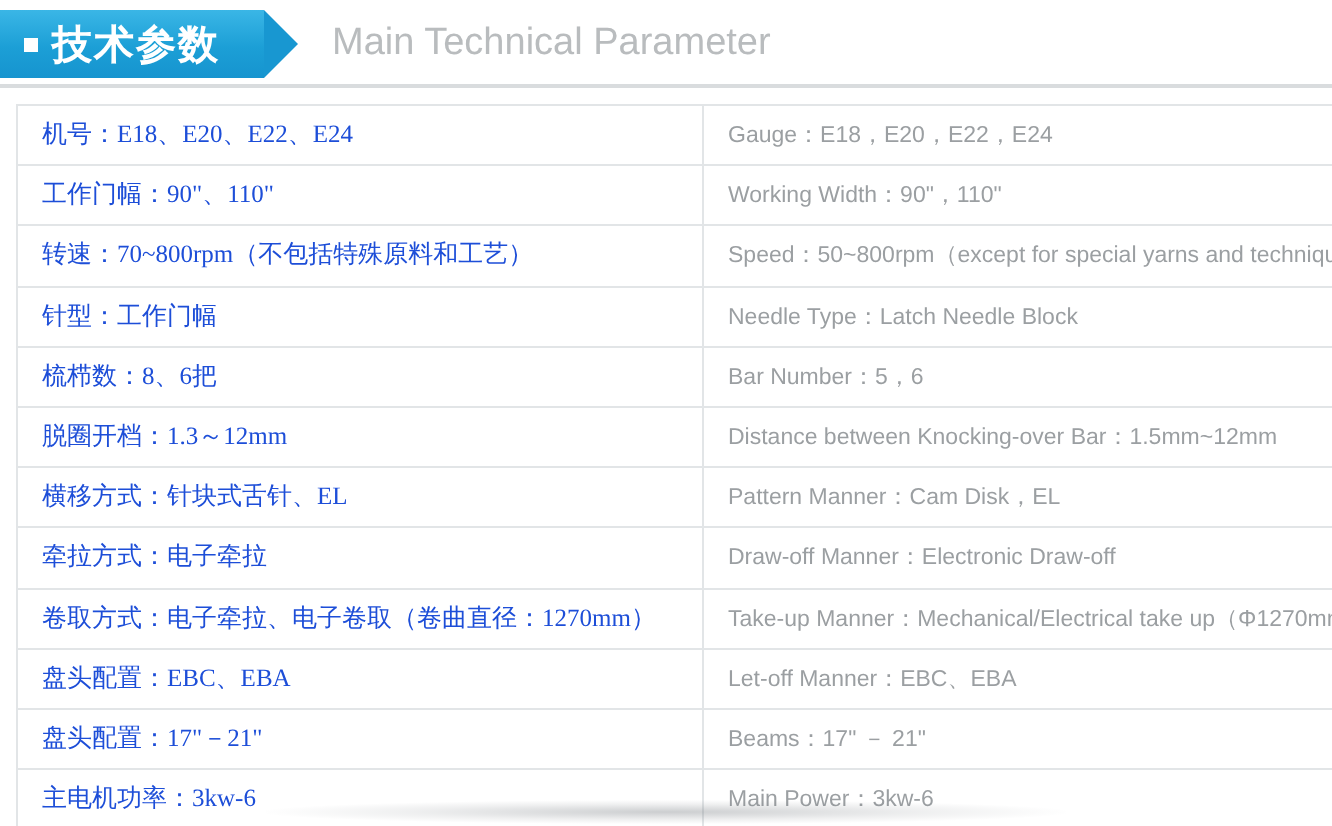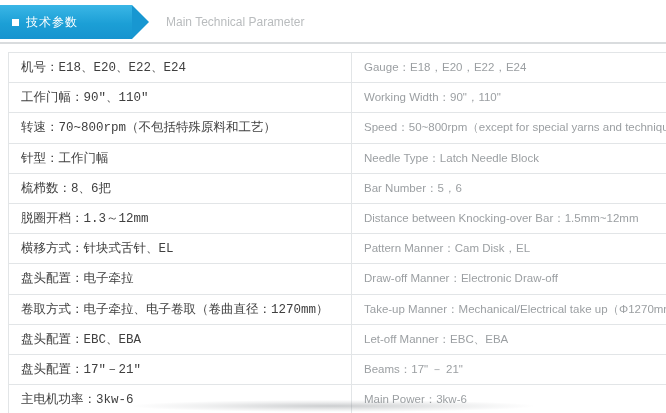--- a/index.html
+++ b/index.html
@@ -52,29 +52,29 @@
   }
   .tab-bullet {
     width: 7px;
     height: 7px;
     background: #ffffff;
     margin-right: 7px;
     flex: none;
   }
   .tab-title {
     color: #ffffff;
-    font-size: 12px;
-    font-weight: normal;
+    font-size: 20px;
+    font-weight: bold;
     letter-spacing: 1px;
     white-space: nowrap;
   }
   .header-sub {
     margin-left: 34px;
     color: #b9bcbe;
-    font-size: 12px;
+    font-size: 19px;
     white-space: nowrap;
   }
   .header-rule {
     position: absolute;
     left: 0;
     right: 0;
     bottom: 0;
     height: 2px;
     background: #d9dcde;
   }
@@ -96,22 +96,22 @@
     height: 29.2px;
     padding: 0 12px;
     vertical-align: middle;
     border: 1px solid #e2e5e7;
     overflow: hidden;
     white-space: nowrap;
   }
   td.cn {
     width: 318px;
     font-size: 12.5px;
-    color: #404040;
-    font-family: Liberation Mono, monospace;
+    color: #1d4ed8;
+    font-family: Liberation Serif, serif;
   }
   td.en {
     width: 330px;
     font-size: 11.5px;
     color: #9b9fa2;
     font-family: "Liberation Sans", sans-serif;
   }
   .shadow {
     position: absolute;
     left: 50%;
@@ -162,21 +162,21 @@
         </tr>
         <tr>
           <td class="cn">脱圈开档：1.3～12mm</td>
           <td class="en">Distance between Knocking-over Bar：1.5mm~12mm</td>
         </tr>
         <tr>
           <td class="cn">横移方式：针块式舌针、EL</td>
           <td class="en">Pattern Manner：Cam Disk，EL</td>
         </tr>
         <tr>
-          <td class="cn">盘头配置：电子牵拉</td>
+          <td class="cn">牵拉方式：电子牵拉</td>
           <td class="en">Draw-off Manner：Electronic Draw-off</td>
         </tr>
         <tr>
           <td class="cn">卷取方式：电子牵拉、电子卷取（卷曲直径：1270mm）</td>
           <td class="en">Take-up Manner：Mechanical/Electrical take up（Φ1270mm）</td>
         </tr>
         <tr>
           <td class="cn">盘头配置：EBC、EBA</td>
           <td class="en">Let-off Manner：EBC、EBA</td>
         </tr>

